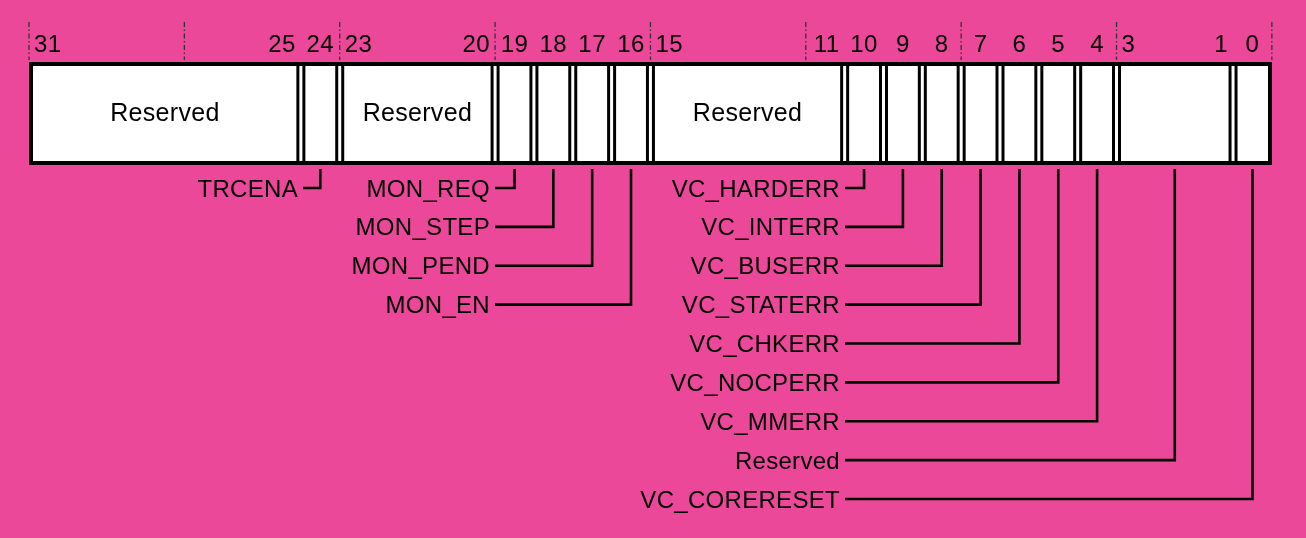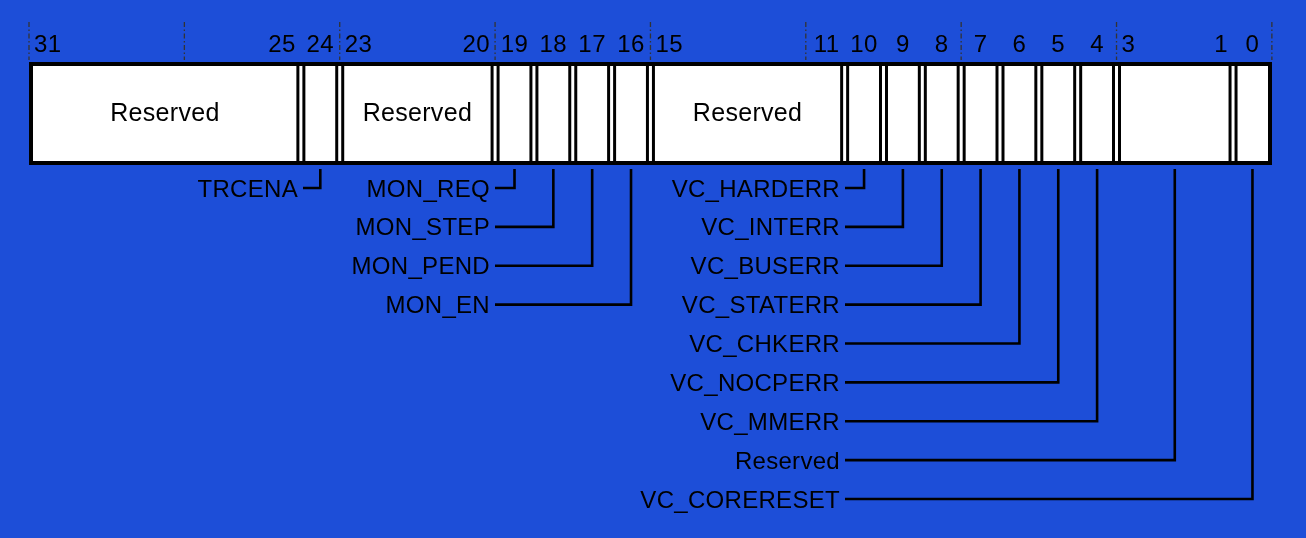--- a/index.html
+++ b/index.html
@@ -1,20 +1,20 @@
 <!DOCTYPE html>
 <html><head>
 <meta charset="utf-8">
 <style>
   html, body { margin: 0; padding: 0; background: #ffffff; }
   .page {
     position: relative;
     width: 1306px;
     height: 538px;
-    background: #1d4ed8;
+    background: #ec4899;
     overflow: hidden;
   }
   svg { display: block; }
   svg text {
     font-family: "Liberation Sans", sans-serif;
     fill: #000000;
   }
   text.num     { font-size: 24px; letter-spacing: 0.5px; }
   text.inner   { font-size: 25px; letter-spacing: 0.3px; }
   text.callout { font-size: 24px; letter-spacing: 0.3px; }

